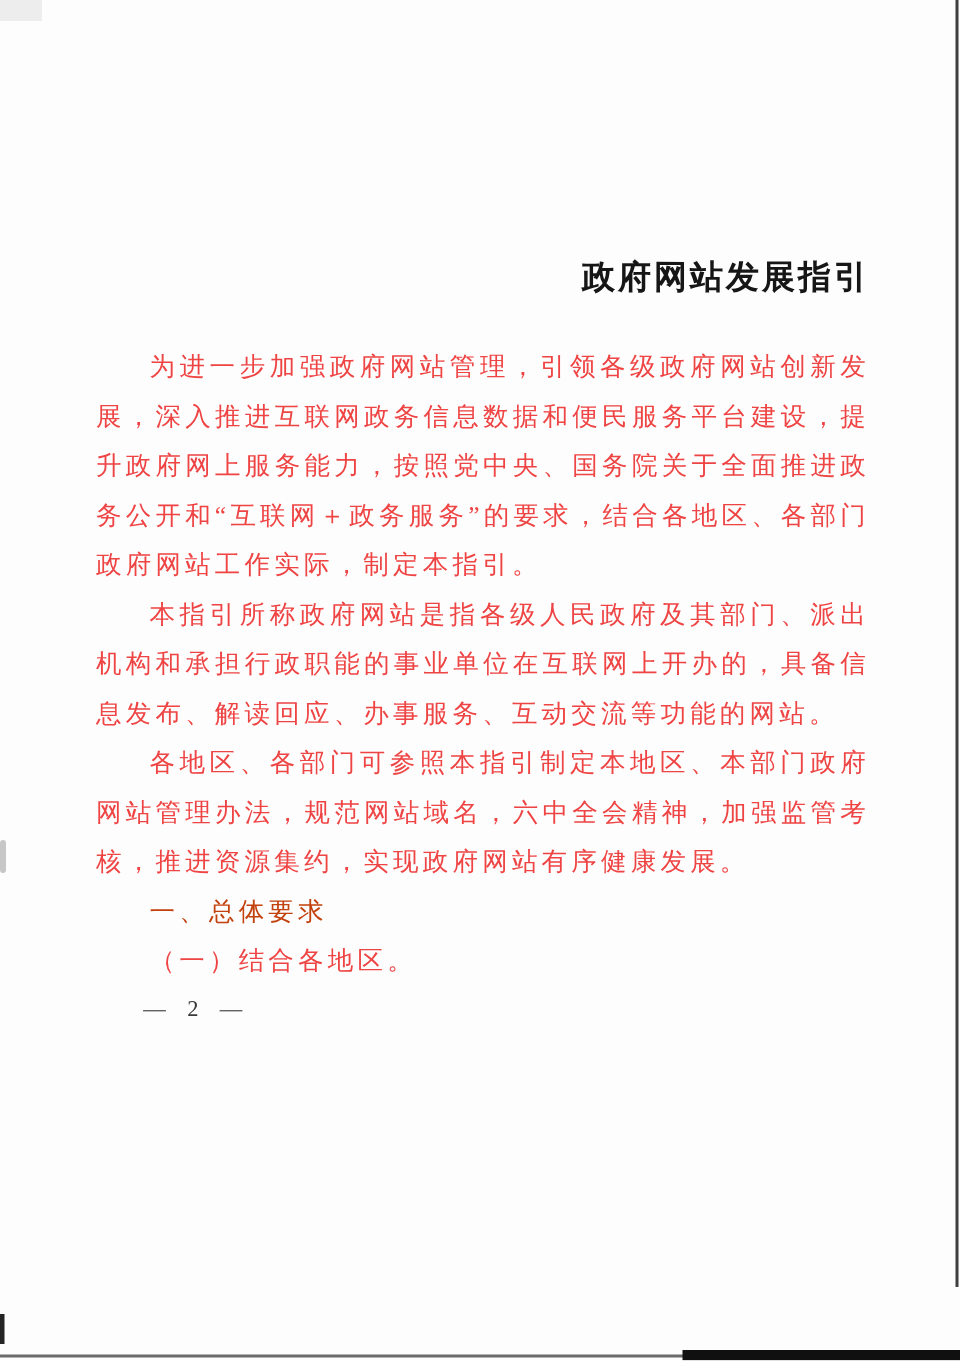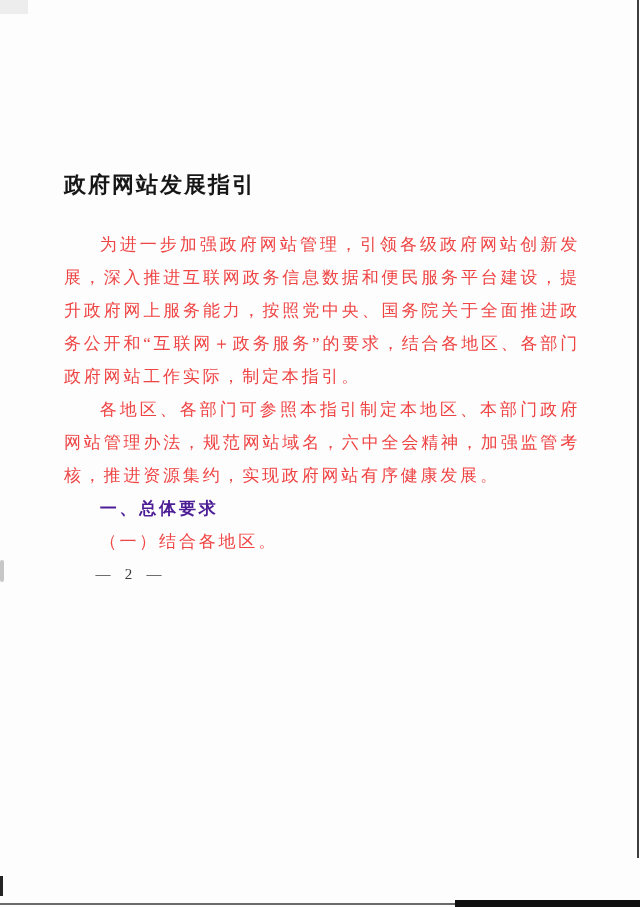--- a/index.html
+++ b/index.html
@@ -22,37 +22,37 @@
     top: 0;
     left: 0;
     right: 0;
     padding: 0 60px 0 64px;
   }
   .doc-title {
     margin: 170px 0 28px 0;
     font-size: 22px;
     line-height: 30px;
     font-weight: bold;
-    text-align: left;
+    text-align: right;
     letter-spacing: 2px;
     color: #161616;
   }
   .para {
     margin: 0;
     font-size: 17px;
     line-height: 33px;
     letter-spacing: 0.165em;
     text-align: justify;
     text-justify: inter-ideograph;
     text-indent: 2.1em;
     color: #ef4444;
   }
   .para.bold {
-    font-weight: bold;
-    color: #4c1d95;
+    font-weight: normal;
+    color: #c2410c;
   }
   .page-number {
     margin: 0;
     padding-left: 2.1em;
     font-size: 15px;
     line-height: 33px;
     letter-spacing: 0.35em;
     color: #3a3a3a;
   }
   
@@ -109,20 +109,21 @@
 </head>
 <body>
 
 <div class="page">
 
   <div class="content">
     <h1 class="doc-title">政府网站发展指引</h1>
 
     <p class="para">为进一步加强政府网站管理，引领各级政府网站创新发展，深入推进互联网政务信息数据和便民服务平台建设，提升政府网上服务能力，按照党中央、国务院关于全面推进政务公开和“互联网＋政务服务”的要求，结合各地区、各部门政府网站工作实际，制定本指引。</p>
 
+    <p class="para">本指引所称政府网站是指各级人民政府及其部门、派出机构和承担行政职能的事业单位在互联网上开办的，具备信息发布、解读回应、办事服务、互动交流等功能的网站。</p>
 
     <p class="para">各地区、各部门可参照本指引制定本地区、本部门政府网站管理办法，规范网站域名，六中全会精神，加强监管考核，推进资源集约，实现政府网站有序健康发展。</p>
 
     <p class="para bold">一、总体要求</p>
 
     <p class="para">（一）结合各地区。</p>
 
 
     <div class="page-number">— 2 —</div>
   </div>

